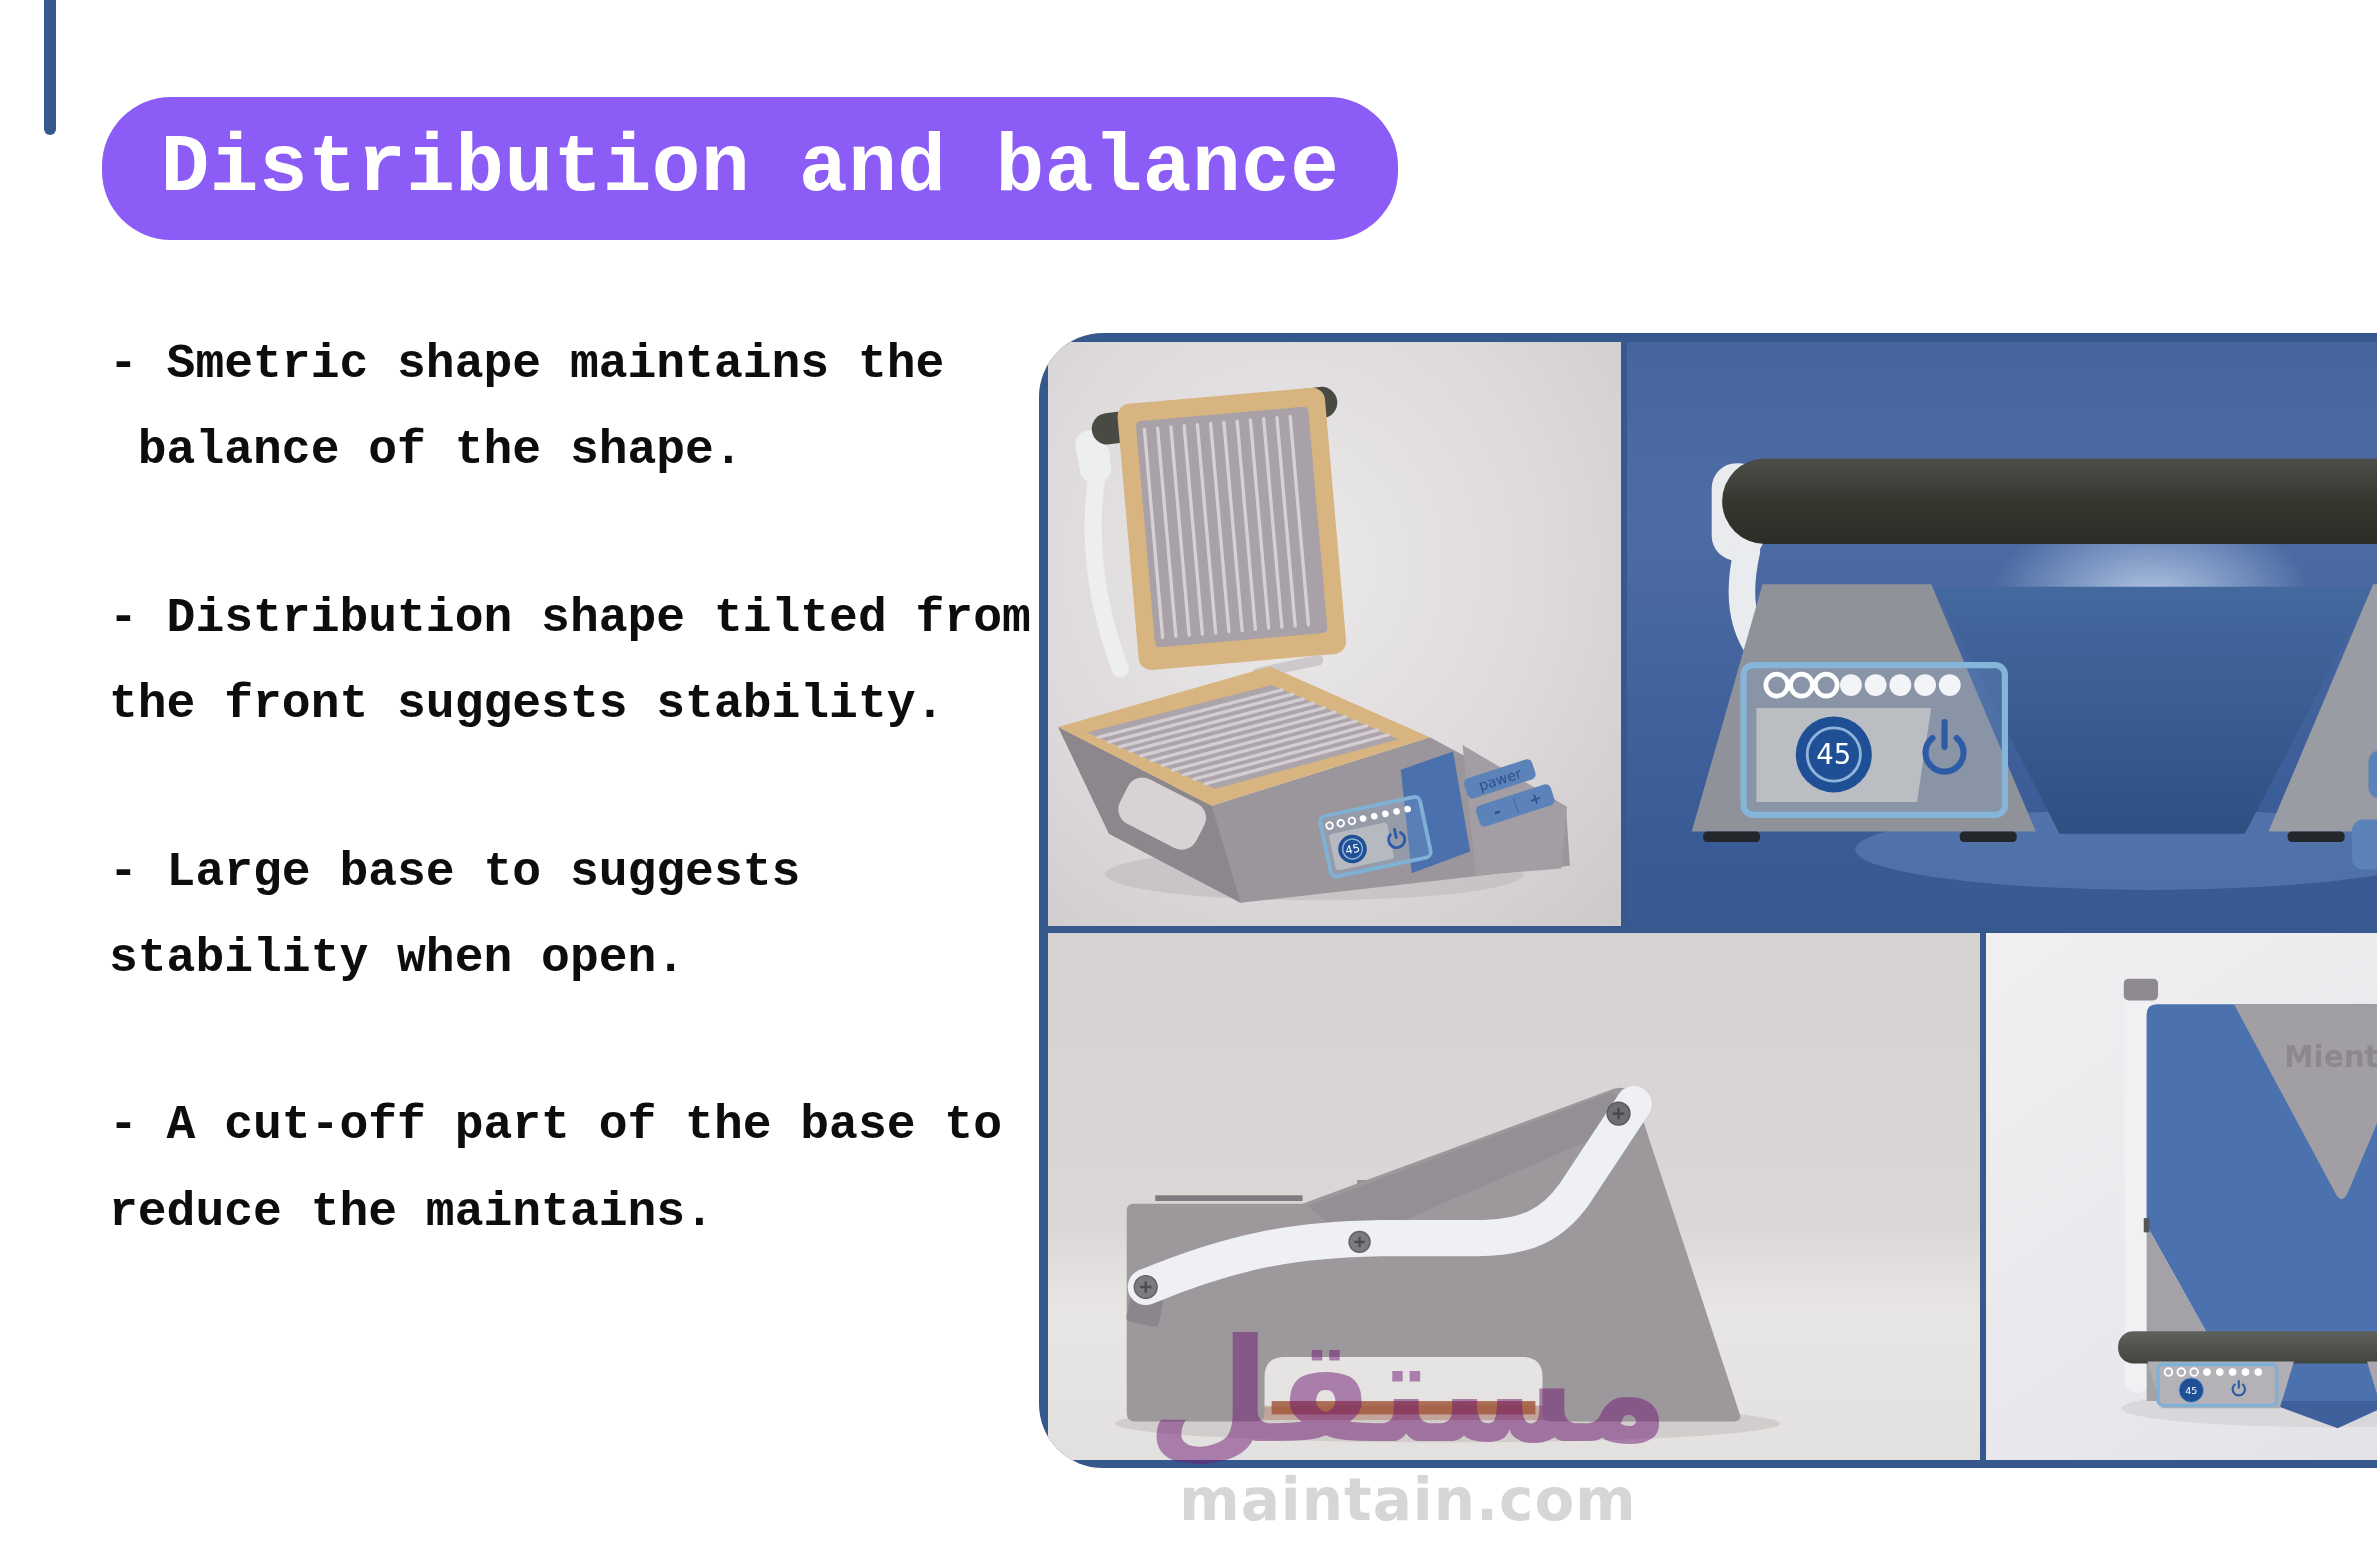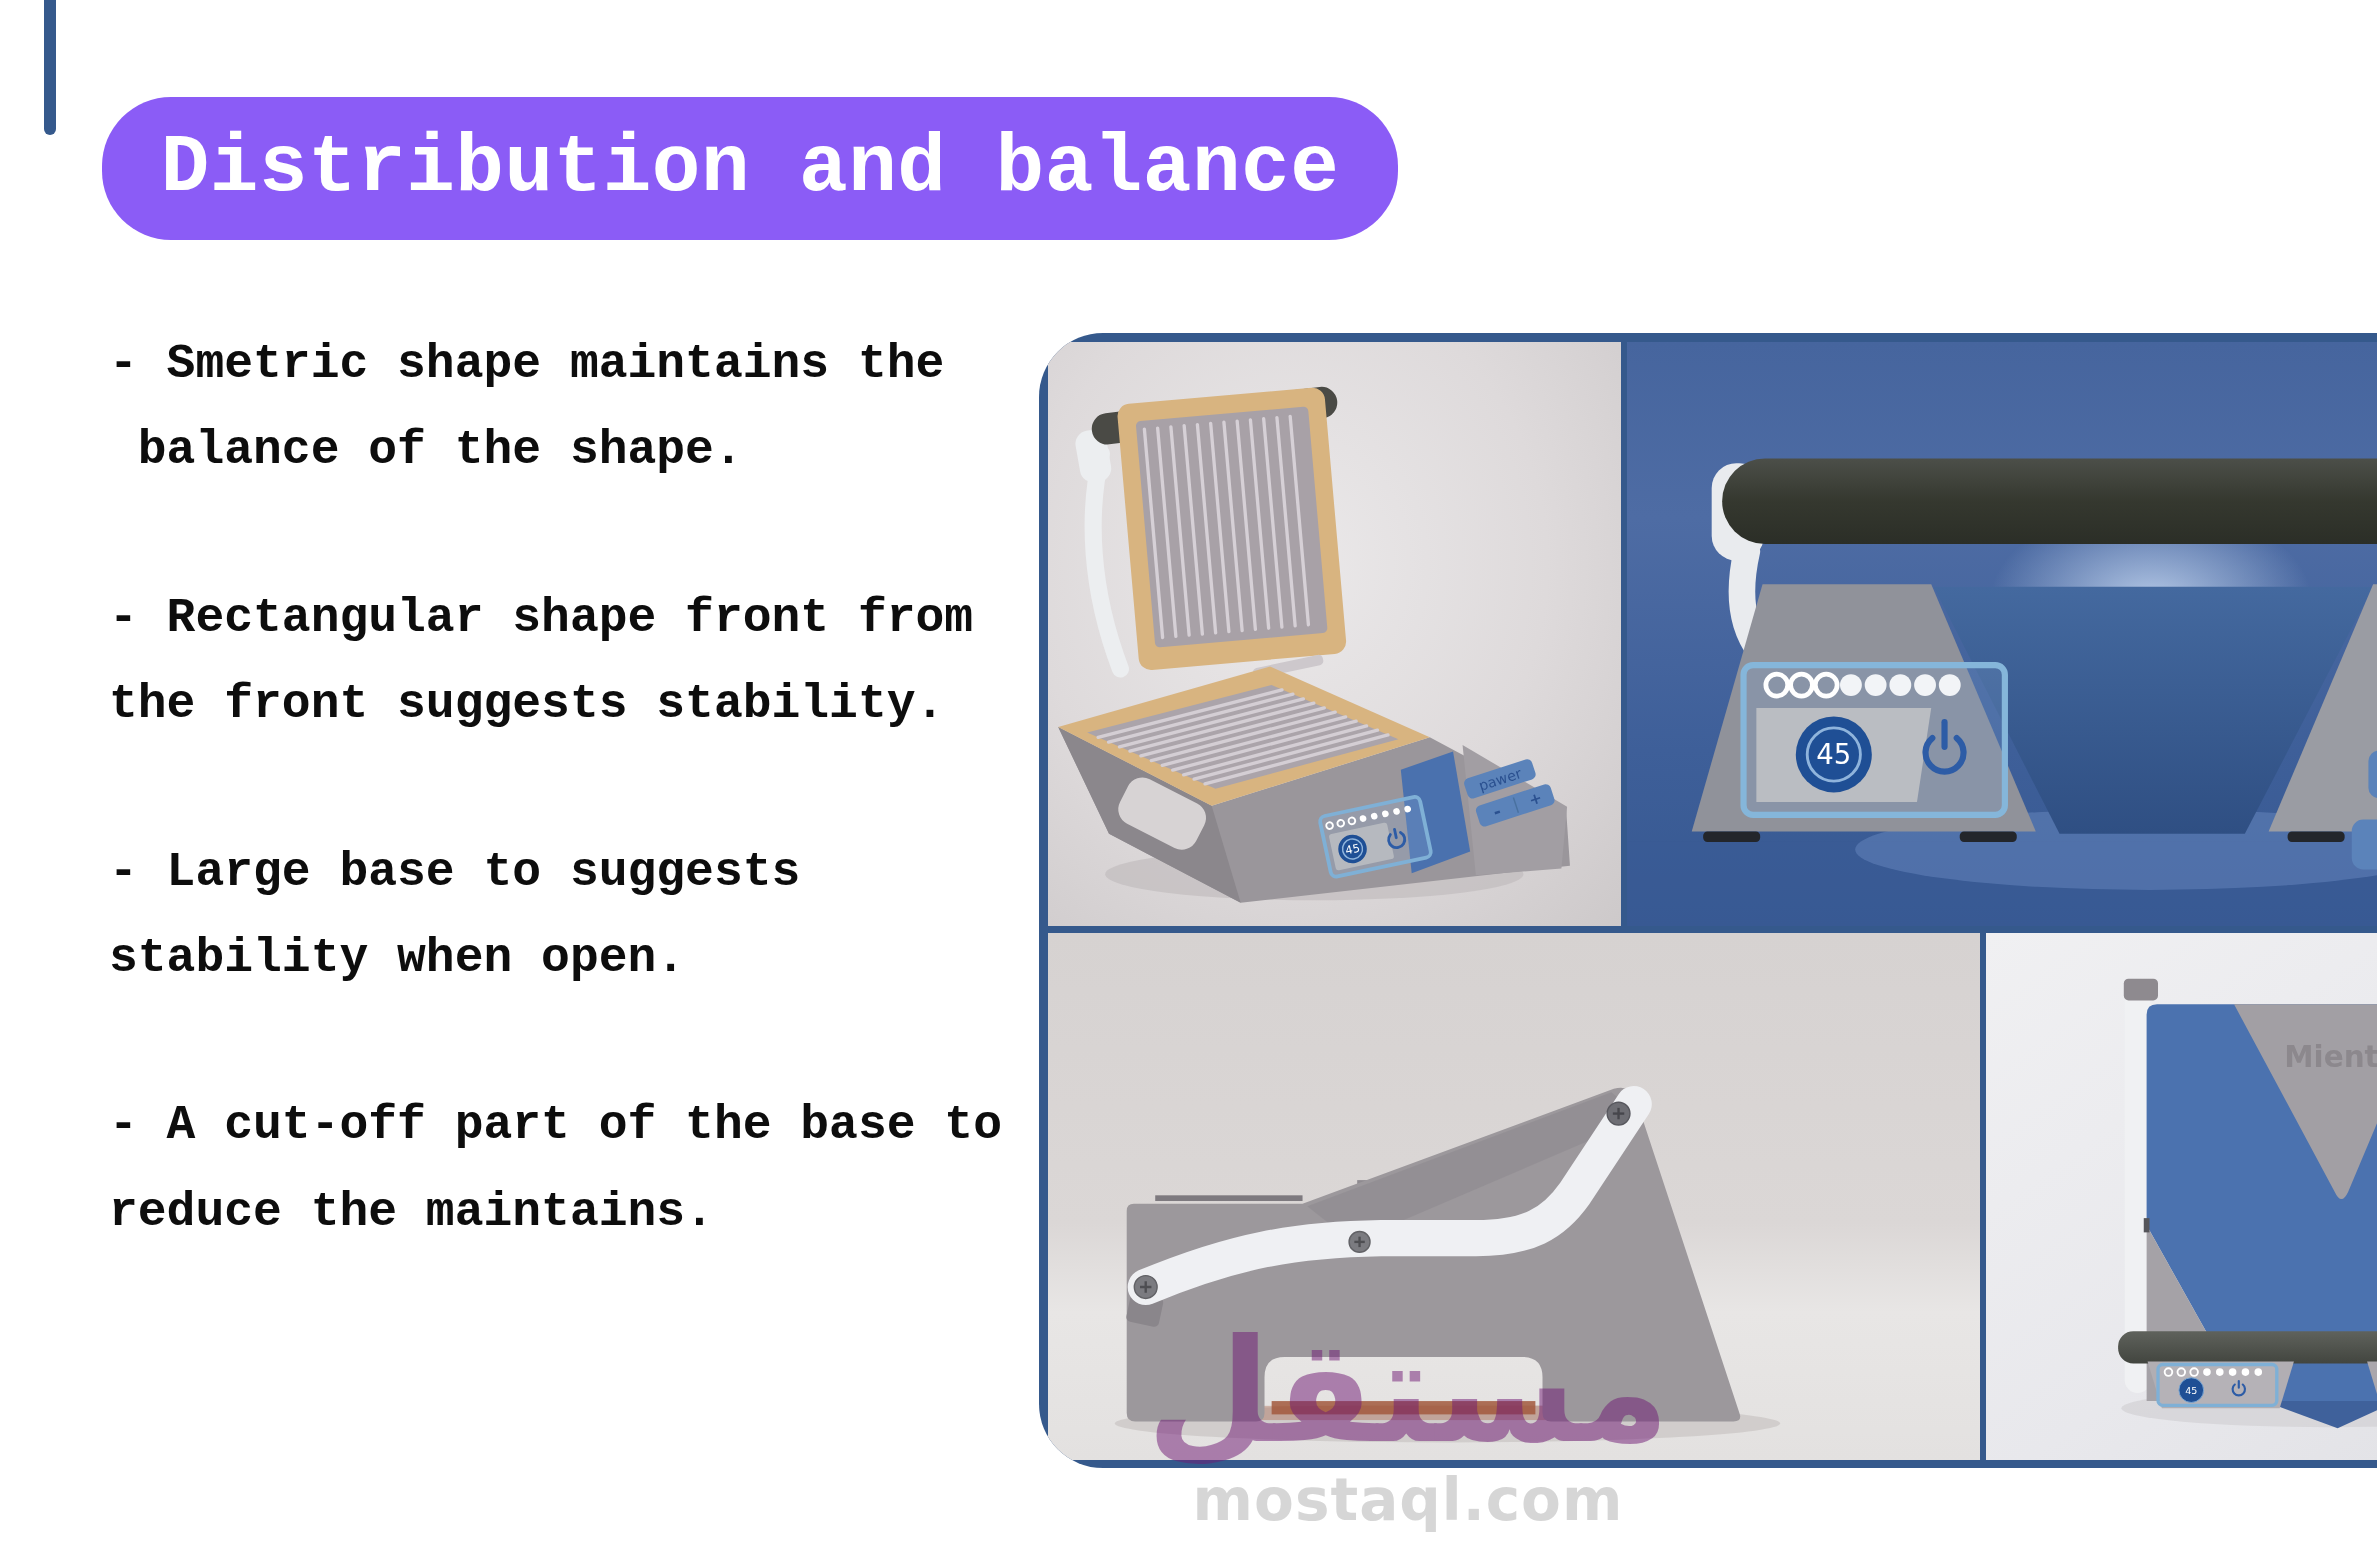--- a/index.html
+++ b/index.html
@@ -51,21 +51,21 @@
 
   <div class="accent-bar"></div>
 
   <div class="title-banner">
     <span>Distribution and balance</span>
   </div>
 
   <div class="bullets">
     <div class="bullet">- Smetric shape maintains the
  balance of the shape.</div>
-    <div class="bullet">- Rectangular shape front from
+    <div class="bullet">- Distribution shape tilted from
 the front suggests stability.</div>
     <div class="bullet">- Large base to suggests
 stability when open.</div>
     <div class="bullet">- A cut-off part of the base to
 reduce the maintains.</div>
   </div>
 
   <div class="gallery">
 
     <div class="cell cell-a">
@@ -282,17 +282,17 @@
           <text x="918" y="989" font-size="34" font-weight="bold" fill="#2b5190" text-anchor="middle">-</text>
           <text x="1022" y="988" font-size="31" font-weight="bold" fill="#2b5190" text-anchor="middle">+</text>
         </g>
       </svg>
     </div>
 
   </div>
 
   <div class="watermark">
     <div class="logo">مستقل</div>
-    <div class="site">mostaql.com</div>
+    <div class="site">maintain.com</div>
   </div>
 
 </div>
 
 
 </body></html>

